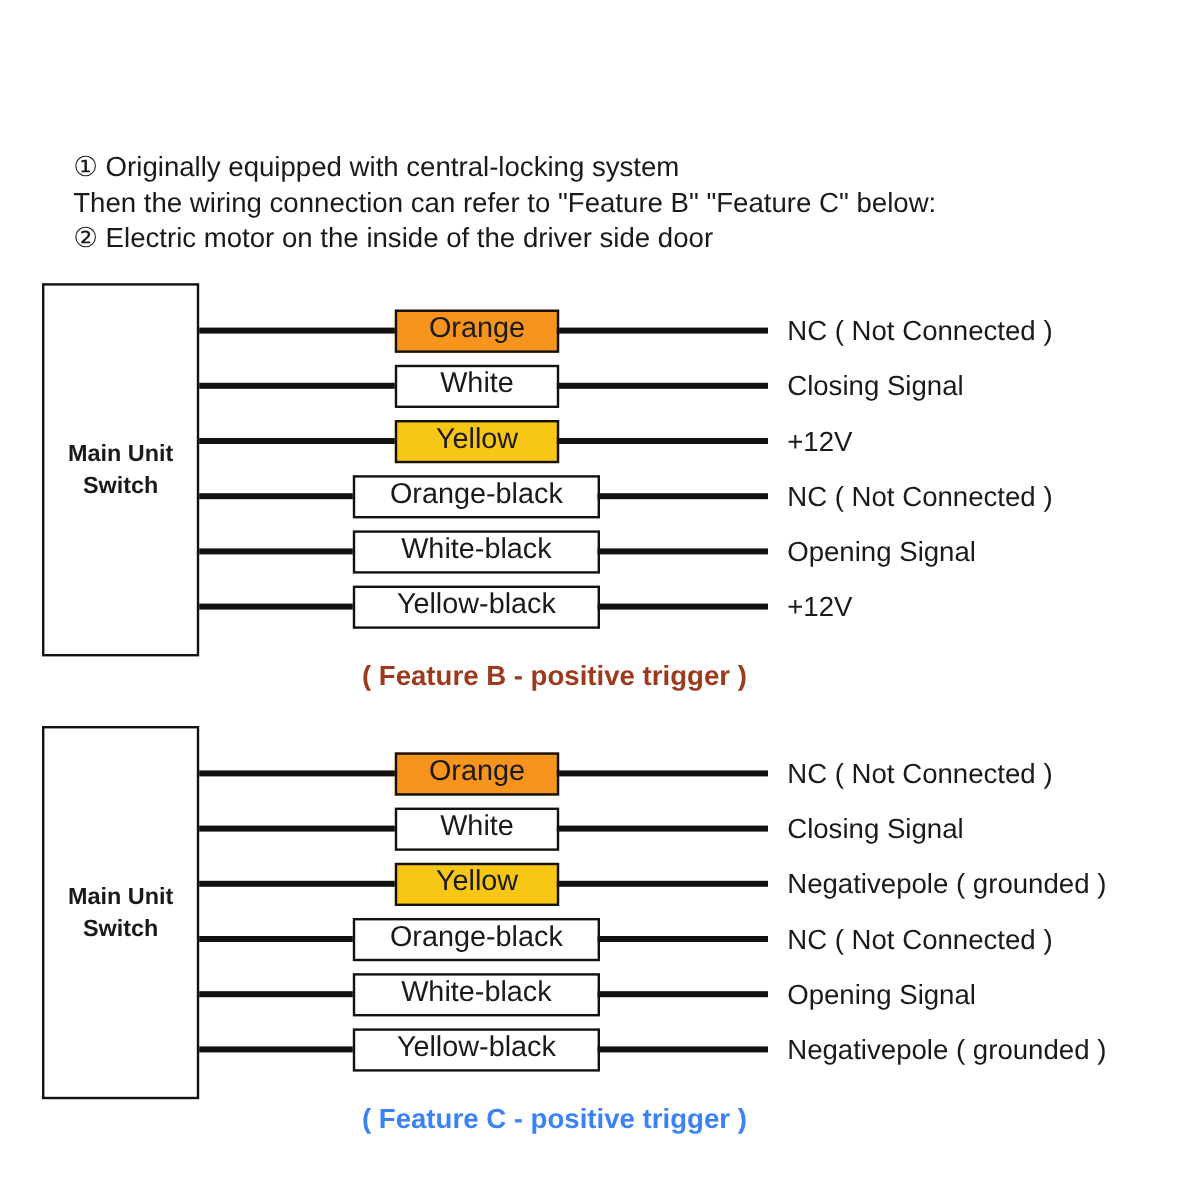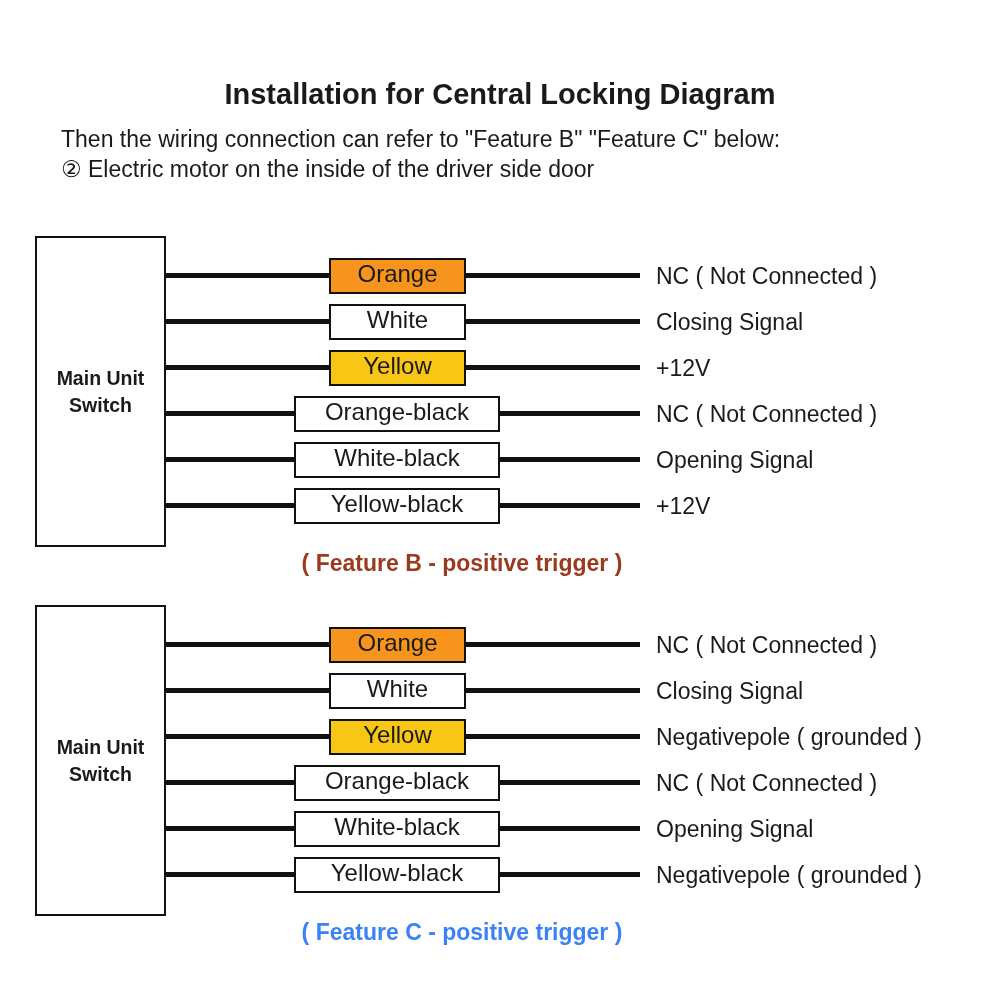--- a/index.html
+++ b/index.html
@@ -103,23 +103,23 @@
     text-align: center;
     font-weight: bold;
     font-size: 23px;
   }
 </style>
 </head>
 <body>
 
 <div id="page">
 
-  <h1 class="title">Installation for Central Locking Diagram</h1>
 
   <div class="notes">
+    <div class="note">① Originally equipped with central-locking system</div>
     <div class="note">Then the wiring connection can refer to "Feature B" "Feature C" below:</div>
     <div class="note">② Electric motor on the inside of the driver side door</div>
   </div>
 
   <div class="diagram" style="top:236px">
     <div class="main-box">
       <span>Main Unit Switch</span>
     </div>
 
     <div class="row narrow" style="top:17px">

